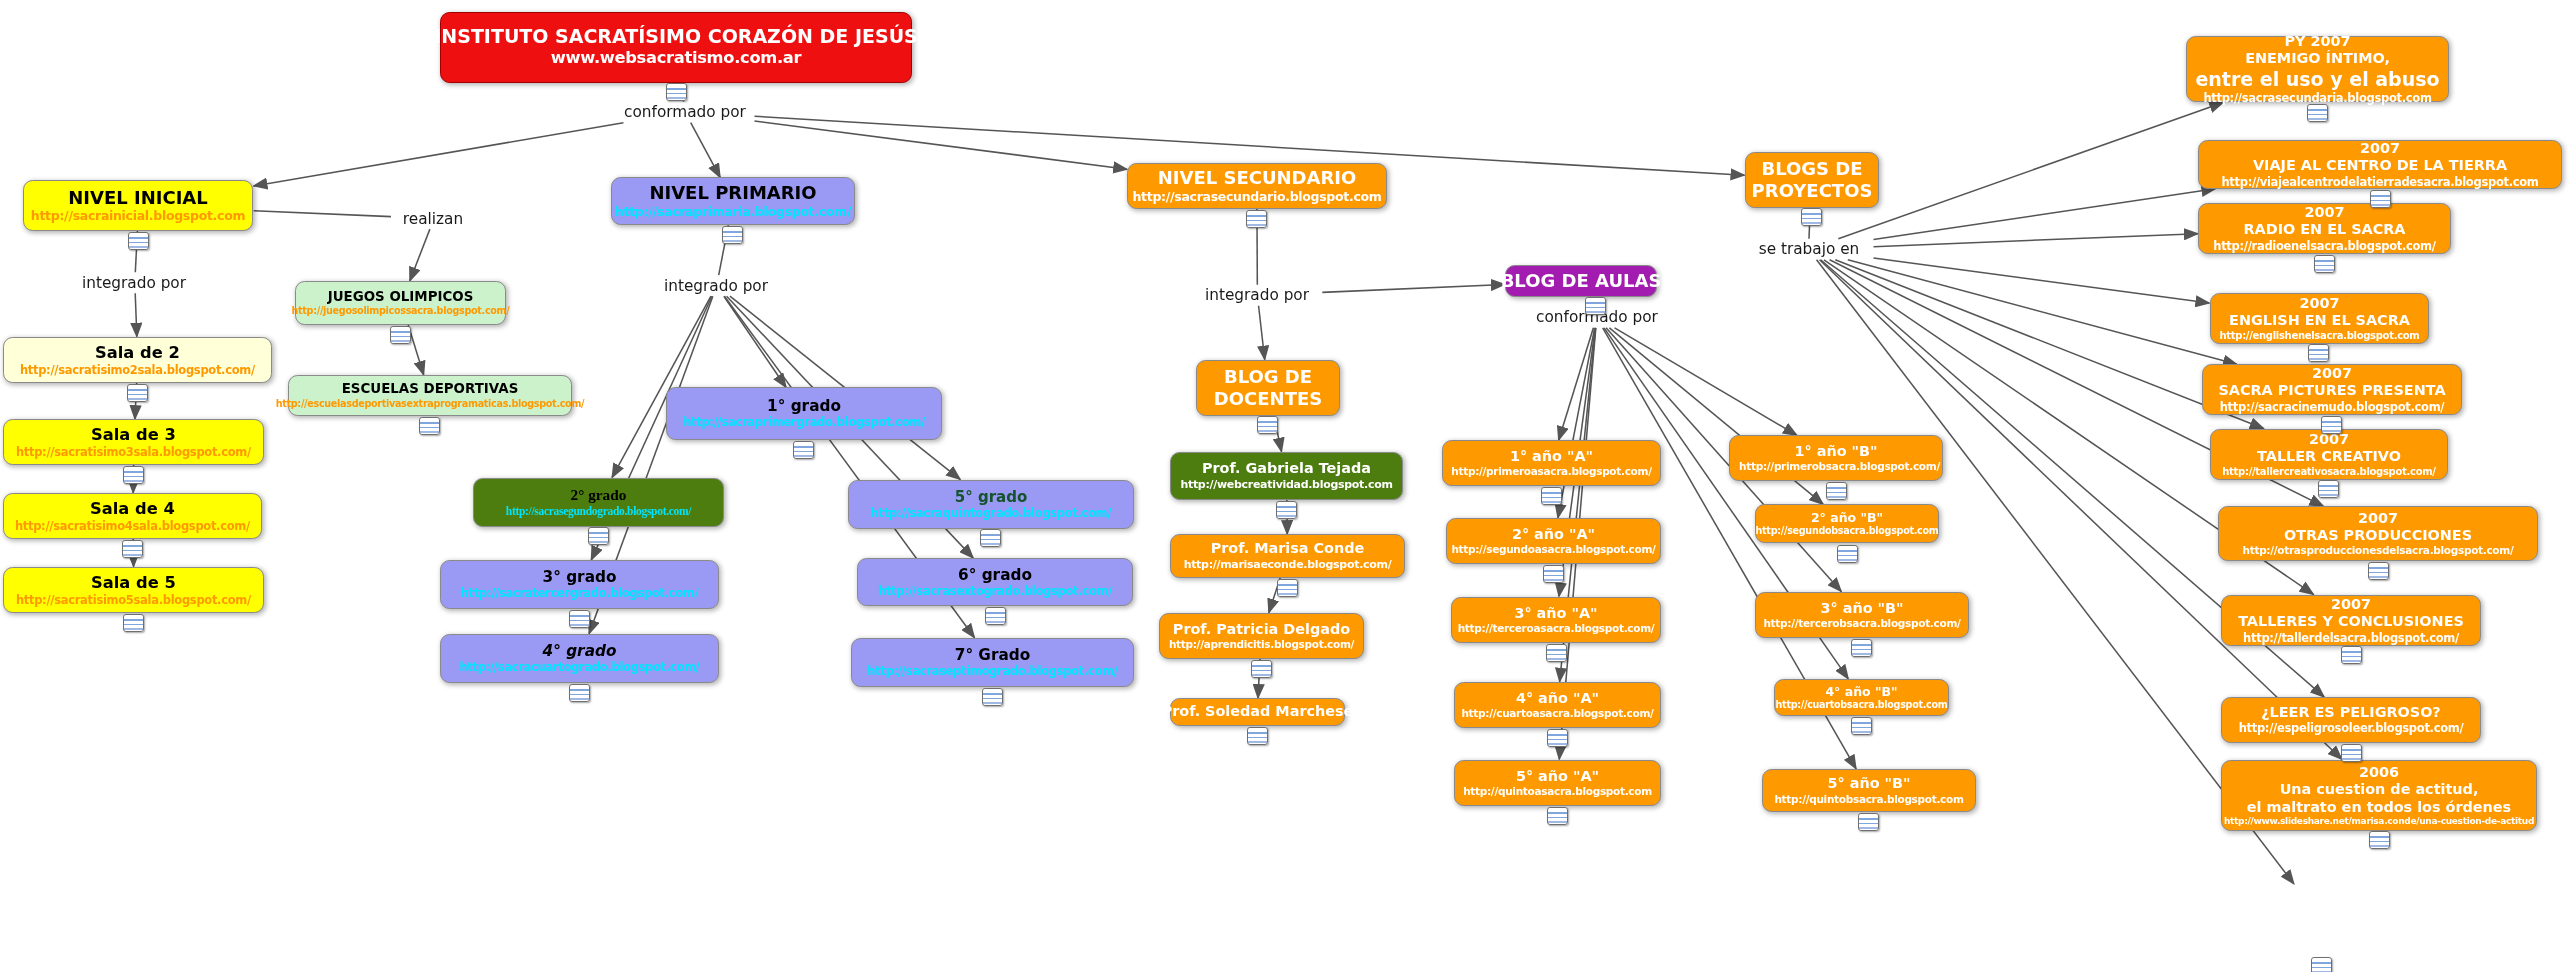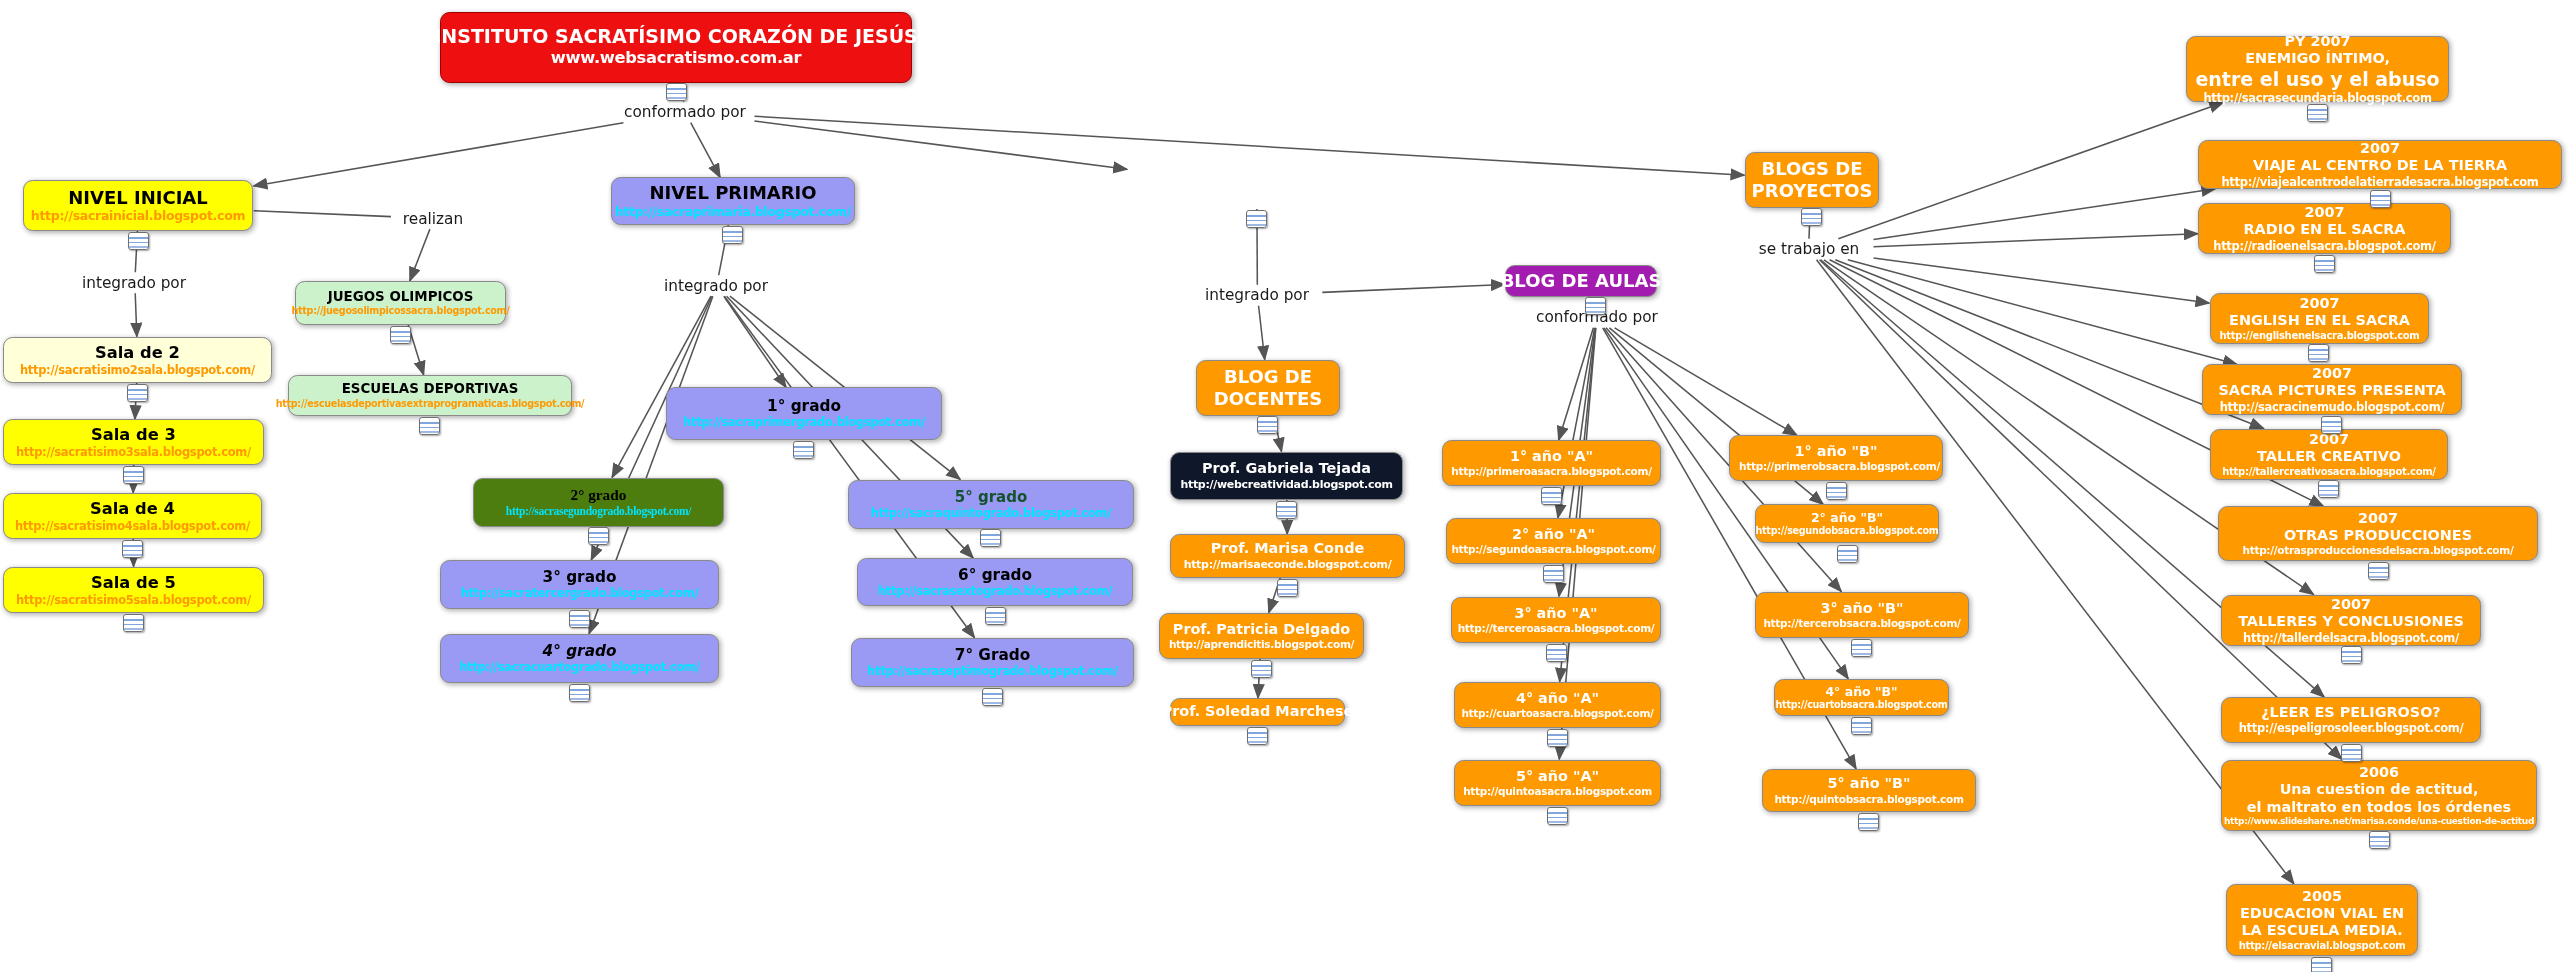--- a/index.html
+++ b/index.html
@@ -96,20 +96,24 @@
     <div class="node" style="left: 23px; top: 180px; width: 230px; height: 51px; background: rgb(255, 255, 0);">
       <div class="t" style="color: rgb(0, 0, 0); font-size: 18px;">NIVEL INICIAL</div>
       <div class="u" style="color: rgb(255, 153, 0); font-size: 12.5px;">http://sacrainicial.blogspot.com</div>
     </div>
     <div class="res-icon" style="left: 128px; top: 232px;"></div>
     <div class="node" style="left: 611px; top: 177px; width: 244px; height: 48px; background: rgb(154, 154, 245);">
       <div class="t" style="color: rgb(0, 0, 0); font-size: 18px;">NIVEL PRIMARIO</div>
       <div class="u" style="color: rgb(0, 229, 255); font-size: 12.5px;">http://sacraprimaria.blogspot.com/</div>
     </div>
     <div class="res-icon" style="left: 722px; top: 226px;"></div>
+    <div class="node" style="left: 1127px; top: 163px; width: 260px; height: 46px; background: rgb(255, 153, 0);">
+      <div class="t" style="color: rgb(255, 255, 255); font-size: 18px;">NIVEL SECUNDARIO</div>
+      <div class="u" style="color: rgb(255, 255, 255); font-size: 12.5px;">http://sacrasecundario.blogspot.com</div>
+    </div>
     <div class="res-icon" style="left: 1246px; top: 210px;"></div>
     <div class="node" style="left: 1745px; top: 152px; width: 134px; height: 56px; background: rgb(255, 153, 0);">
       <div class="t" style="color: rgb(255, 255, 255); font-size: 18px;">BLOGS DE</div>
       <div class="t" style="color: rgb(255, 255, 255); font-size: 18px;">PROYECTOS</div>
     </div>
     <div class="res-icon" style="left: 1801px; top: 208px;"></div>
     <div class="node" style="left: 1505px; top: 265px; width: 152px; height: 32px; background: #a21caf;">
       <div class="t" style="color: rgb(255, 255, 255); font-size: 18px;">BLOG DE AULAS</div>
     </div>
     <div class="res-icon" style="left: 1585px; top: 297px;"></div>
@@ -176,21 +180,21 @@
     <div class="node" style="left: 857px; top: 558px; width: 276px; height: 48px; background: rgb(154, 154, 245);">
       <div class="t" style="color: rgb(0, 0, 0); font-size: 15.3px;">6° grado</div>
       <div class="u" style="color: rgb(0, 229, 255); font-size: 11.5px;">http://sacrasextogrado.blogspot.com/</div>
     </div>
     <div class="res-icon" style="left: 985px; top: 607px;"></div>
     <div class="node" style="left: 851px; top: 638px; width: 283px; height: 49px; background: rgb(154, 154, 245);">
       <div class="t" style="color: rgb(0, 0, 0); font-size: 15.3px;">7° Grado</div>
       <div class="u" style="color: rgb(0, 229, 255); font-size: 11.5px;">http://sacraseptimogrado.blogspot.com/</div>
     </div>
     <div class="res-icon" style="left: 982px; top: 688px;"></div>
-    <div class="node" style="left: 1170px; top: 452px; width: 233px; height: 48px; background: #0f172a;">
+    <div class="node" style="left: 1170px; top: 452px; width: 233px; height: 48px; background: #4d7c0f;">
       <div class="t" style="color: rgb(255, 255, 255); font-size: 14.4px;">Prof. Gabriela Tejada</div>
       <div class="u" style="color: rgb(255, 255, 255); font-size: 11px;">http://webcreatividad.blogspot.com</div>
     </div>
     <div class="res-icon" style="left: 1276px; top: 501px;"></div>
     <div class="node" style="left: 1170px; top: 534px; width: 235px; height: 44px; background: rgb(255, 153, 0);">
       <div class="t" style="color: rgb(255, 255, 255); font-size: 14.4px;">Prof. Marisa Conde</div>
       <div class="u" style="color: rgb(255, 255, 255); font-size: 11px;">http://marisaeconde.blogspot.com/</div>
     </div>
     <div class="res-icon" style="left: 1277px; top: 579px;"></div>
     <div class="node" style="left: 1159px; top: 613px; width: 205px; height: 46px; background: rgb(255, 153, 0);">
@@ -306,26 +310,20 @@
       <div class="u" style="color: rgb(255, 255, 255); font-size: 11.5px;">http://espeligrosoleer.blogspot.com/</div>
     </div>
     <div class="res-icon" style="left: 2341px; top: 744px;"></div>
     <div class="node" style="left: 2221px; top: 760px; width: 316px; height: 71px; background: rgb(255, 153, 0);">
       <div class="t" style="color: rgb(255, 255, 255); font-size: 14.4px;">2006</div>
       <div class="t" style="color: rgb(255, 255, 255); font-size: 14.4px;">Una cuestion de actitud,</div>
       <div class="t" style="color: rgb(255, 255, 255); font-size: 14.4px;">el maltrato en todos los órdenes</div>
       <div class="u" style="color: rgb(255, 255, 255); font-size: 9px;">http://www.slideshare.net/marisa.conde/una-cuestion-de-actitud</div>
     </div>
     <div class="res-icon" style="left: 2369px; top: 831px;"></div>
-    <div class="node" style="left: 2226px; top: 884px; width: 192px; height: 72px; background: rgb(255, 153, 0);">
-      <div class="t" style="color: rgb(255, 255, 255); font-size: 14.4px;">2005</div>
-      <div class="t" style="color: rgb(255, 255, 255); font-size: 14.4px;">EDUCACION VIAL EN</div>
-      <div class="t" style="color: rgb(255, 255, 255); font-size: 14.4px;">LA ESCUELA MEDIA.</div>
-      <div class="u" style="color: rgb(255, 255, 255); font-size: 10px;">http://elsacravial.blogspot.com</div>
-    </div>
     <div class="res-icon" style="left: 2311px; top: 957px;"></div>
     <div class="edge-label" style="left: 685px; top: 112px;">conformado por</div>
     <div class="edge-label" style="left: 134px; top: 283px;">integrado por</div>
     <div class="edge-label" style="left: 433px; top: 219px;">realizan</div>
     <div class="edge-label" style="left: 716px; top: 286px;">integrado por</div>
     <div class="edge-label" style="left: 1257px; top: 295px;">integrado por</div>
     <div class="edge-label" style="left: 1597px; top: 317px;">conformado por</div>
     <div class="edge-label" style="left: 1809px; top: 249px;">se trabajo en</div>
   </div>
 

